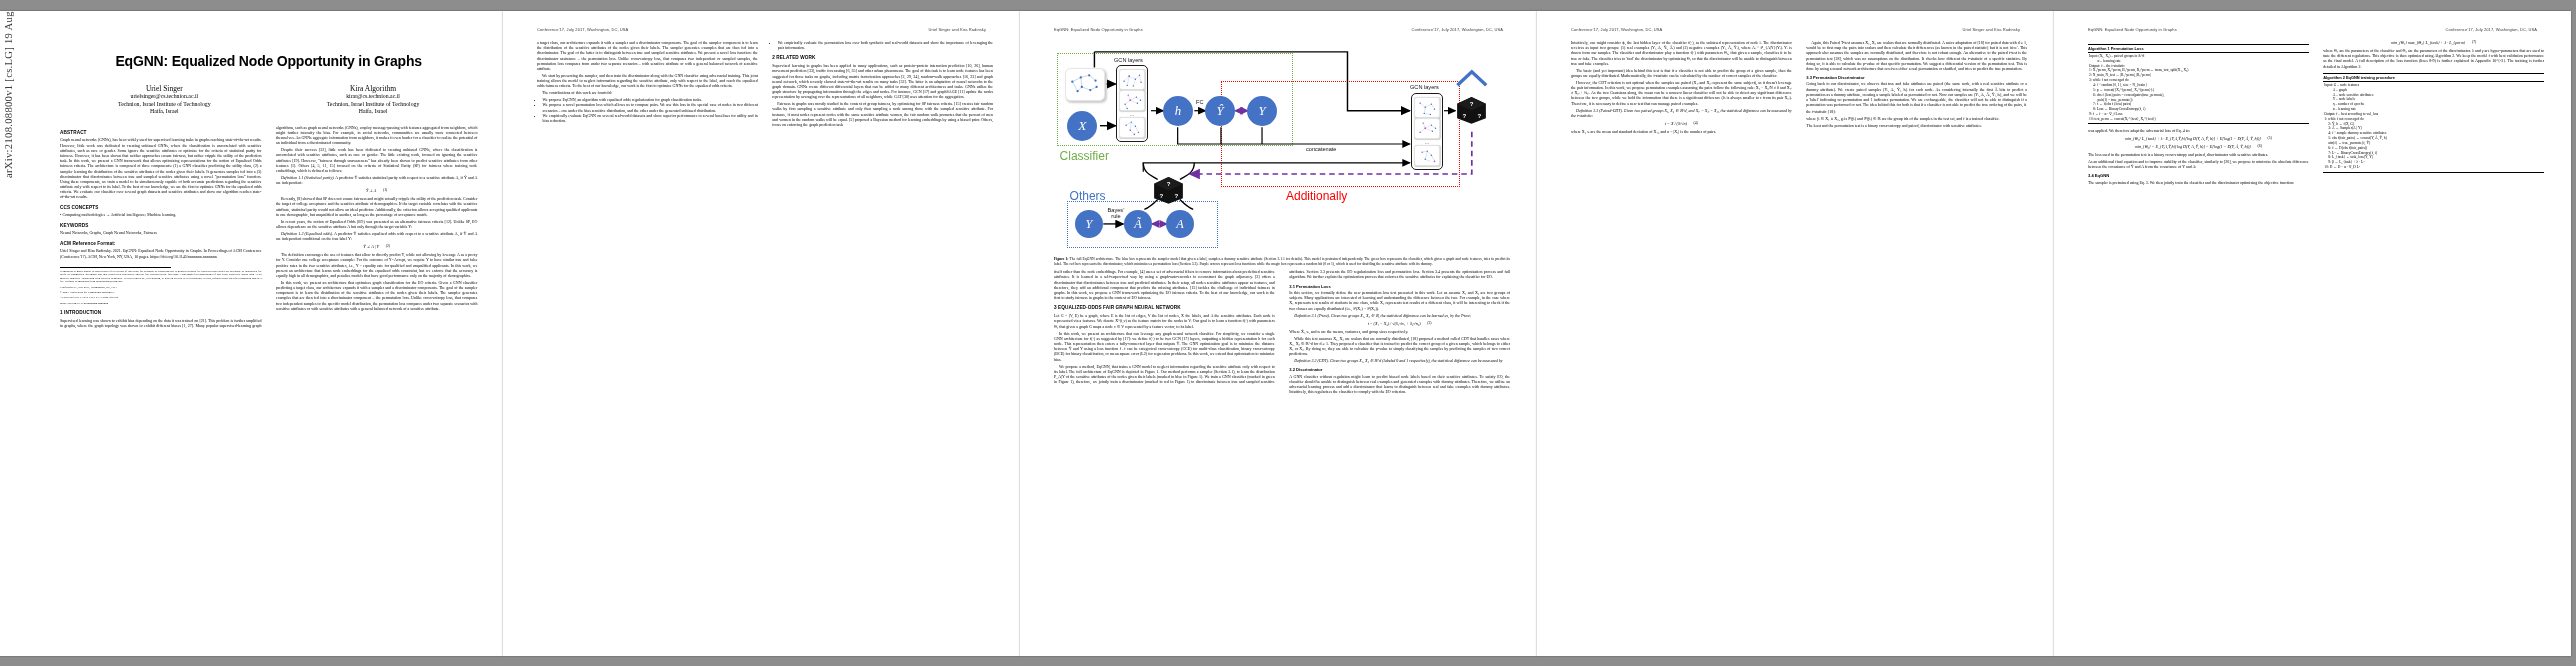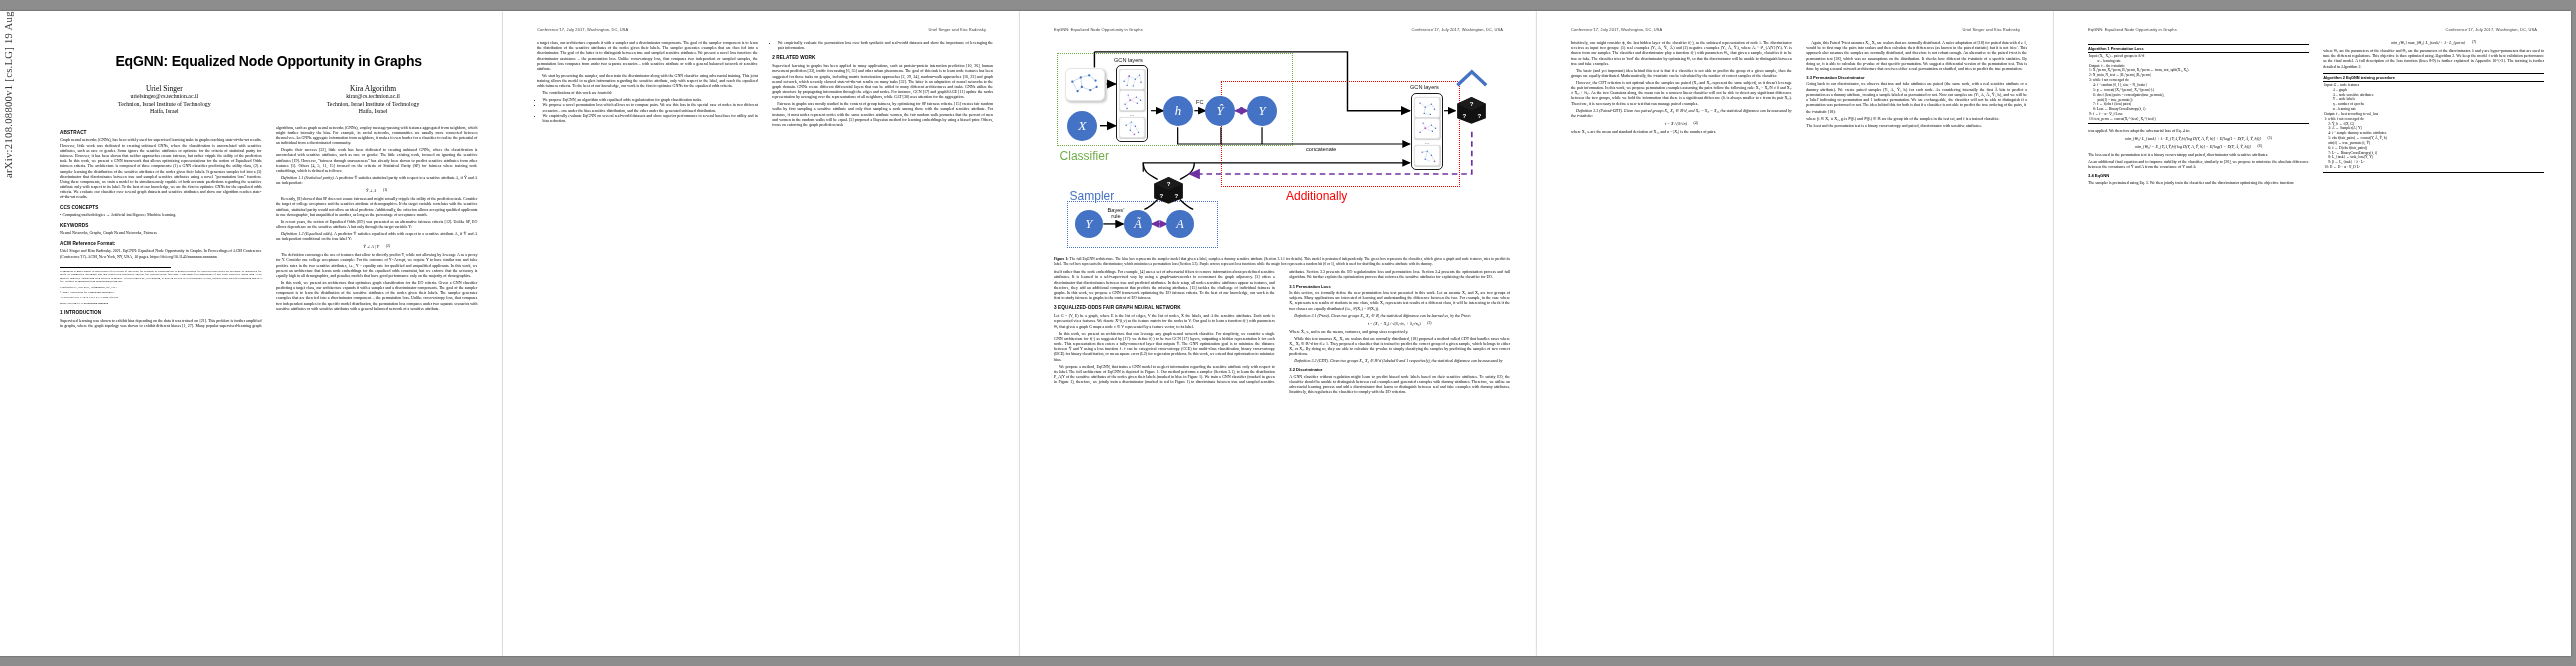--- a/index.html
+++ b/index.html
@@ -257,21 +257,21 @@
       <div class="figure">
         <div class="diagram">
 
           <div class="dashbox green" style="left:3.3px; top:10px; width:236px; height:93px;"></div>
           <div class="dlabel green" style="left:5.6px; top:106px;">Classifier</div>
 
           <div class="dashbox red" style="left:167px; top:38px; width:239px; height:106px;"></div>
           <div class="dlabel red" style="left:232px; top:146px;">Additionally</div>
 
           <div class="dashbox blue" style="left:13.3px; top:158px; width:151px; height:47px;"></div>
-          <div class="dlabel blue" style="left:15.6px; top:146px;">Sampler</div>
+          <div class="dlabel blue" style="left:15.6px; top:146px;">Others</div>
 
           <div class="dtext" style="left:60px; top:13.3px;">GCN layers</div>
           <div class="gbox dz" style="left:62px; top:22px; width:32px; height:77px;">
             <div class="gcard">
               <svg viewBox="0 0 46 38">
                   <g stroke="#9ab4e0" stroke-width=".7" fill="none">
                     <path d="M8 22 L18 12 L30 18 L38 10 M18 12 L14 30 M30 18 L26 31 M38 10 L41 24"></path>
                   </g>
                   <g fill="#3f6fc0">
                     <circle cx="8" cy="22" r="1.4"></circle>

